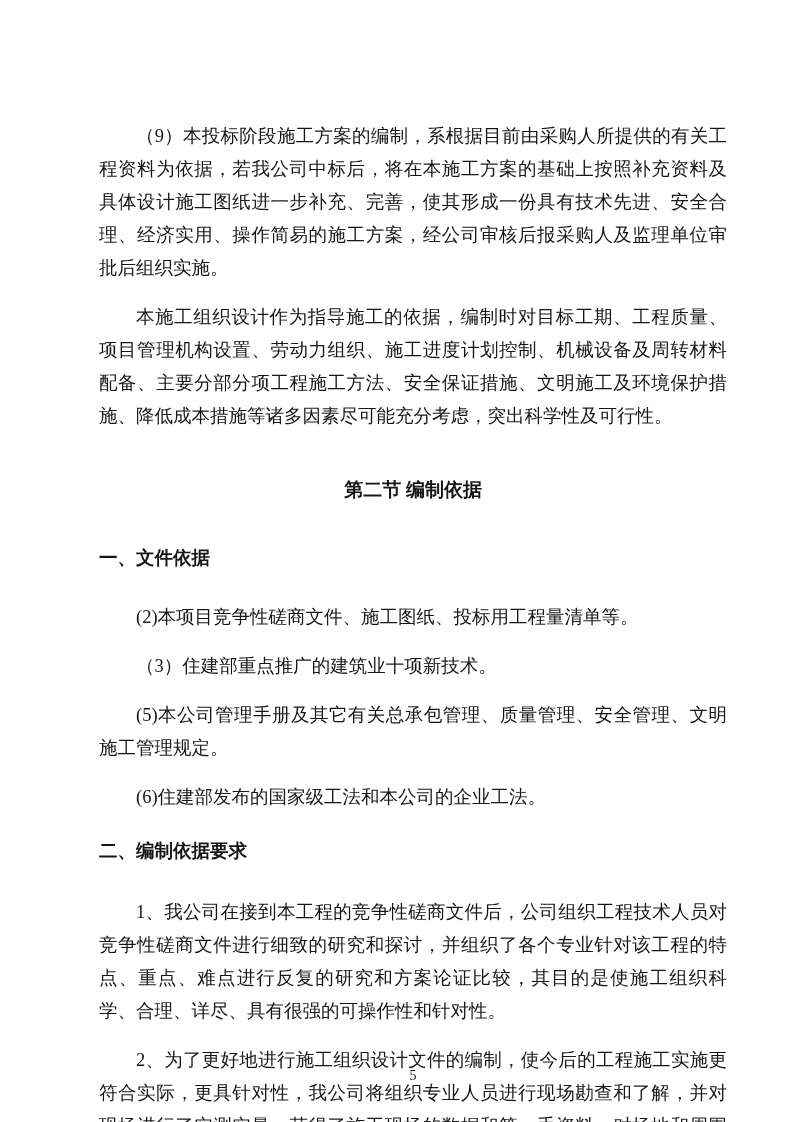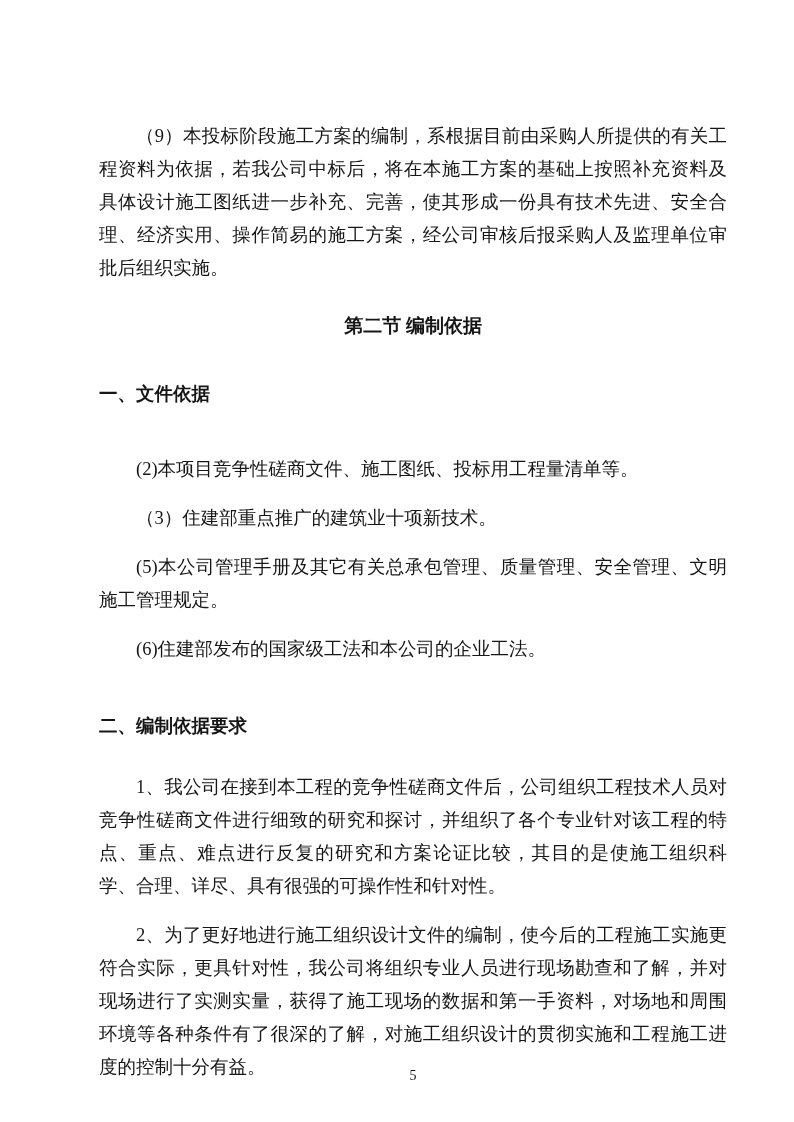--- a/index.html
+++ b/index.html
@@ -23,47 +23,48 @@
     font-size: 18.5px;
     line-height: 33px;
     text-align: justify;
     text-indent: 2em;
     word-break: break-all;
   }
   .section-heading {
     font-size: 19px;
     font-weight: bold;
     text-align: center;
-    margin: 8px 0 20px 0;
+    margin: 24px 0 20px 0;
     line-height: 33px;
   }
   .sub-heading {
     font-size: 18.5px;
     font-weight: bold;
     line-height: 33px;
   }
-  .sub-heading.first { margin: 0 0 26px 0; }
-  .sub-heading.second { margin: 28px 0 12px 0; }
+  .sub-heading.first { margin: 0 0 10px 0; }
+  .sub-heading.second { margin: 5px 0 12px 0; }
   .page-number {
     position: absolute;
     top: 1042px;
     left: 0;
     right: 0;
     text-align: center;
     font-size: 14px;
     line-height: 20px;
   }
 </style>
 </head>
 <body>
 
 <div class="page">
   <div class="content">
 
     <p class="para">（9）本投标阶段施工方案的编制，系根据目前由采购人所提供的有关工程资料为依据，若我公司中标后，将在本施工方案的基础上按照补充资料及具体设计施工图纸进一步补充、完善，使其形成一份具有技术先进、安全合理、经济实用、操作简易的施工方案，经公司审核后报采购人及监理单位审批后组织实施。</p>
+    <p class="para">本施工组织设计作为指导施工的依据，编制时对目标工期、工程质量、项目管理机构设置、劳动力组织、施工进度计划控制、机械设备及周转材料配备、主要分部分项工程施工方法、安全保证措施、文明施工及环境保护措施、降低成本措施等诸多因素尽可能充分考虑，突出科学性及可行性。</p>
 
     <h2 class="section-heading">第二节 编制依据</h2>
 
     <h3 class="sub-heading first">一、文件依据</h3>
 
     <p class="para">(2)本项目竞争性磋商文件、施工图纸、投标用工程量清单等。</p>
     <p class="para">（3）住建部重点推广的建筑业十项新技术。</p>
     <p class="para">(5)本公司管理手册及其它有关总承包管理、质量管理、安全管理、文明施工管理规定。</p>
     <p class="para">(6)住建部发布的国家级工法和本公司的企业工法。</p>
 

